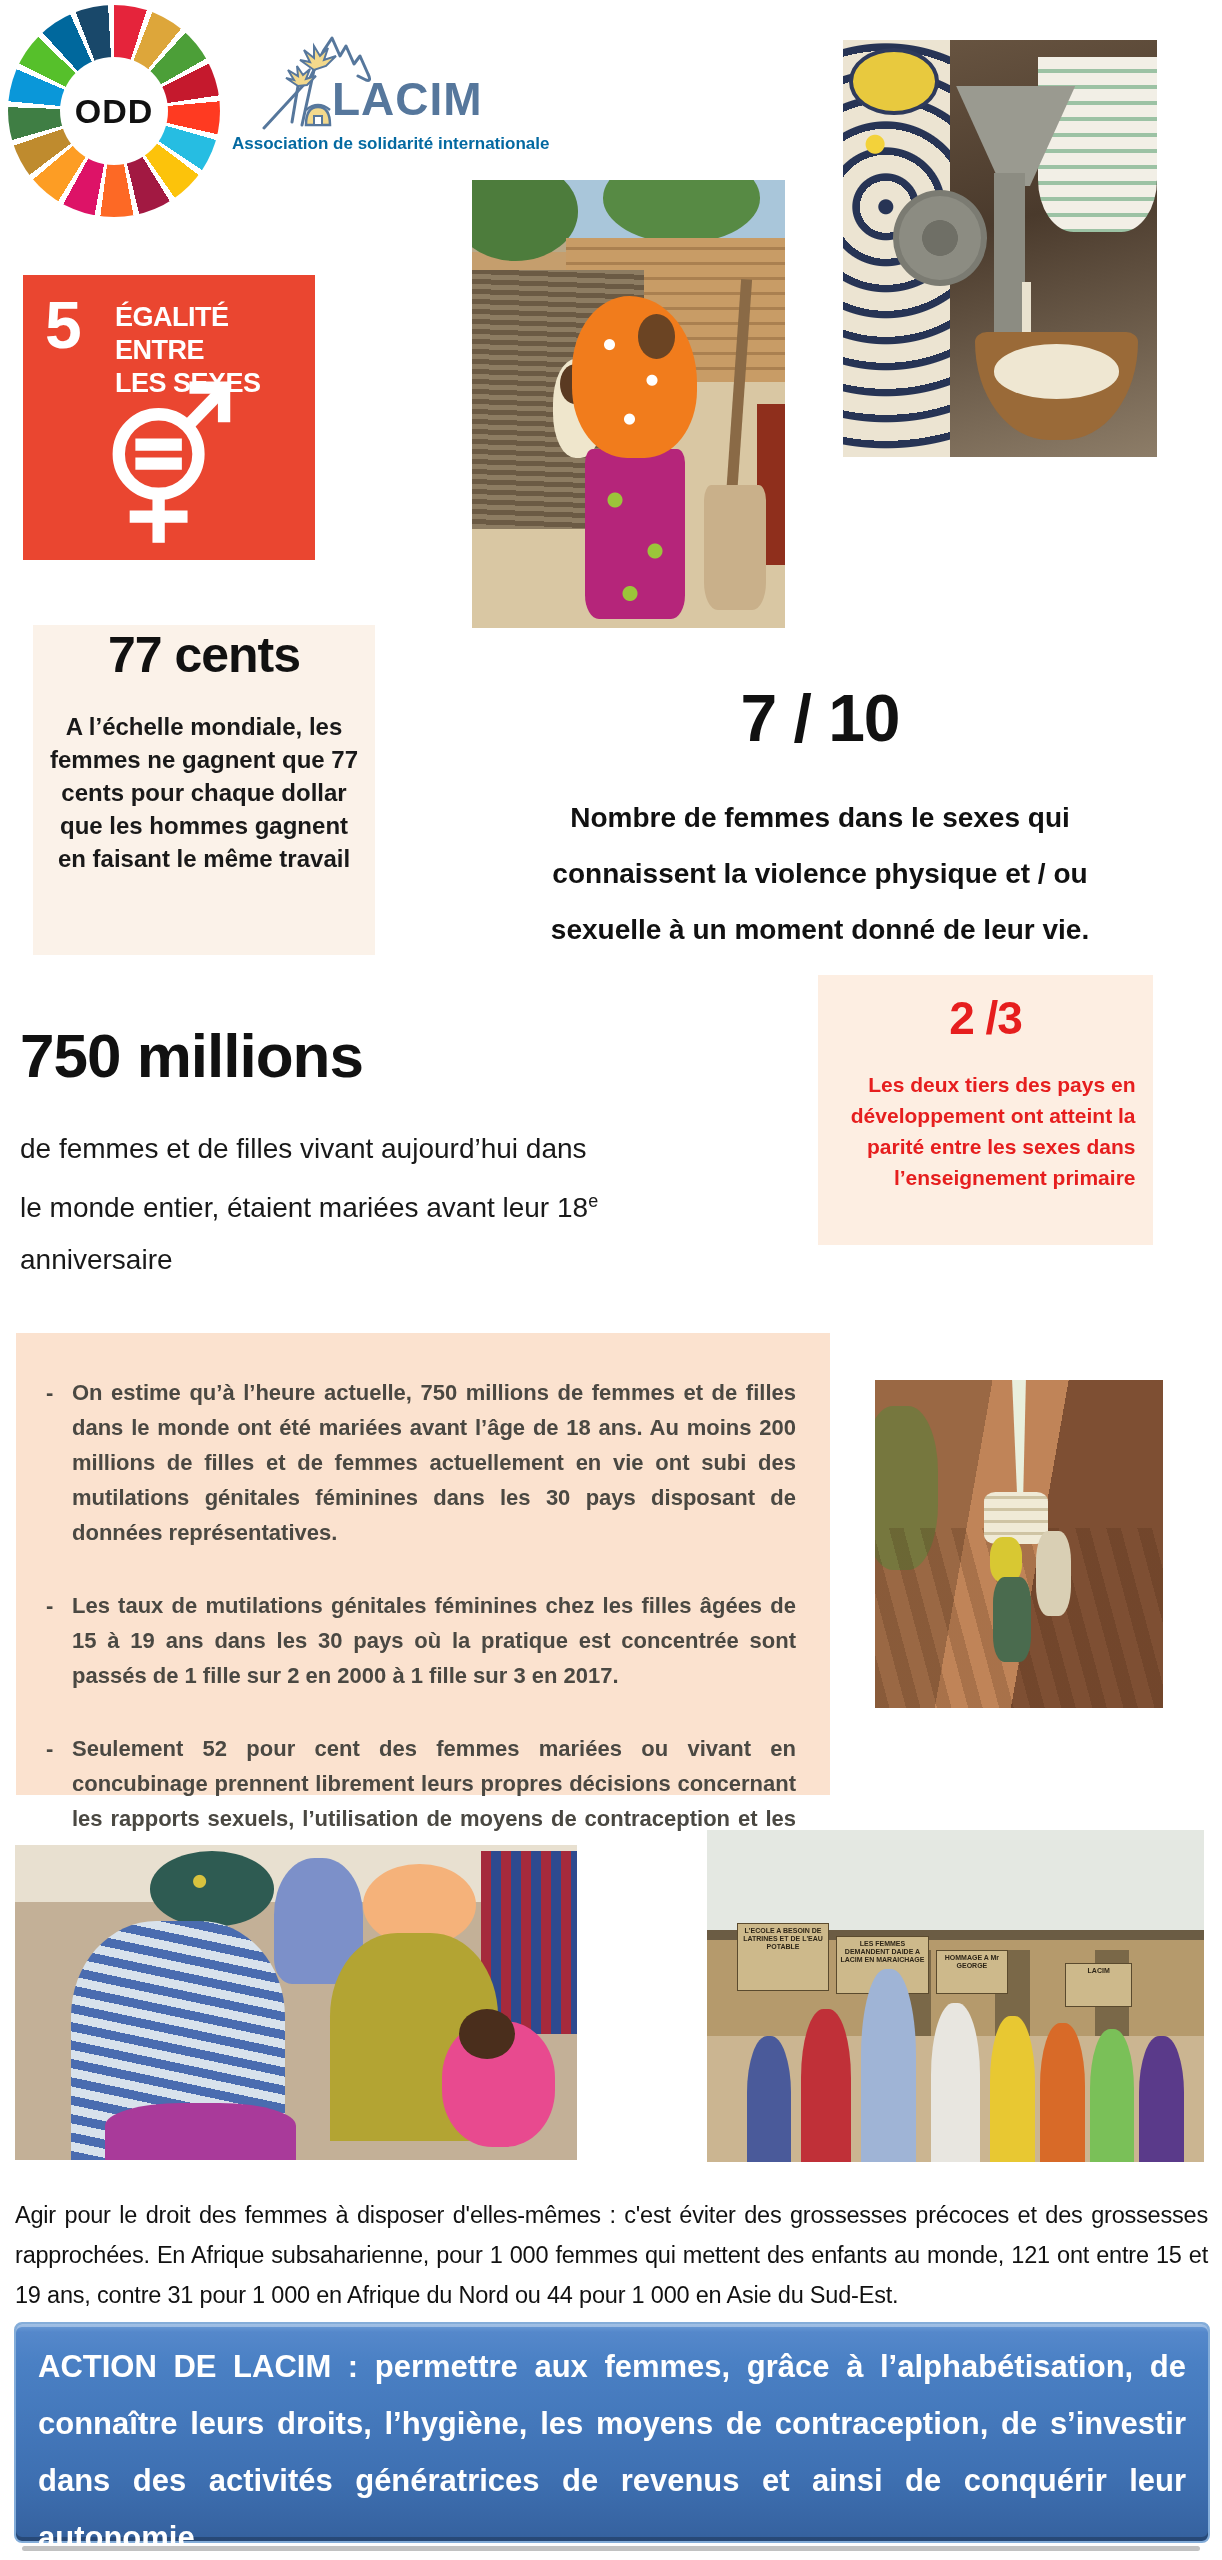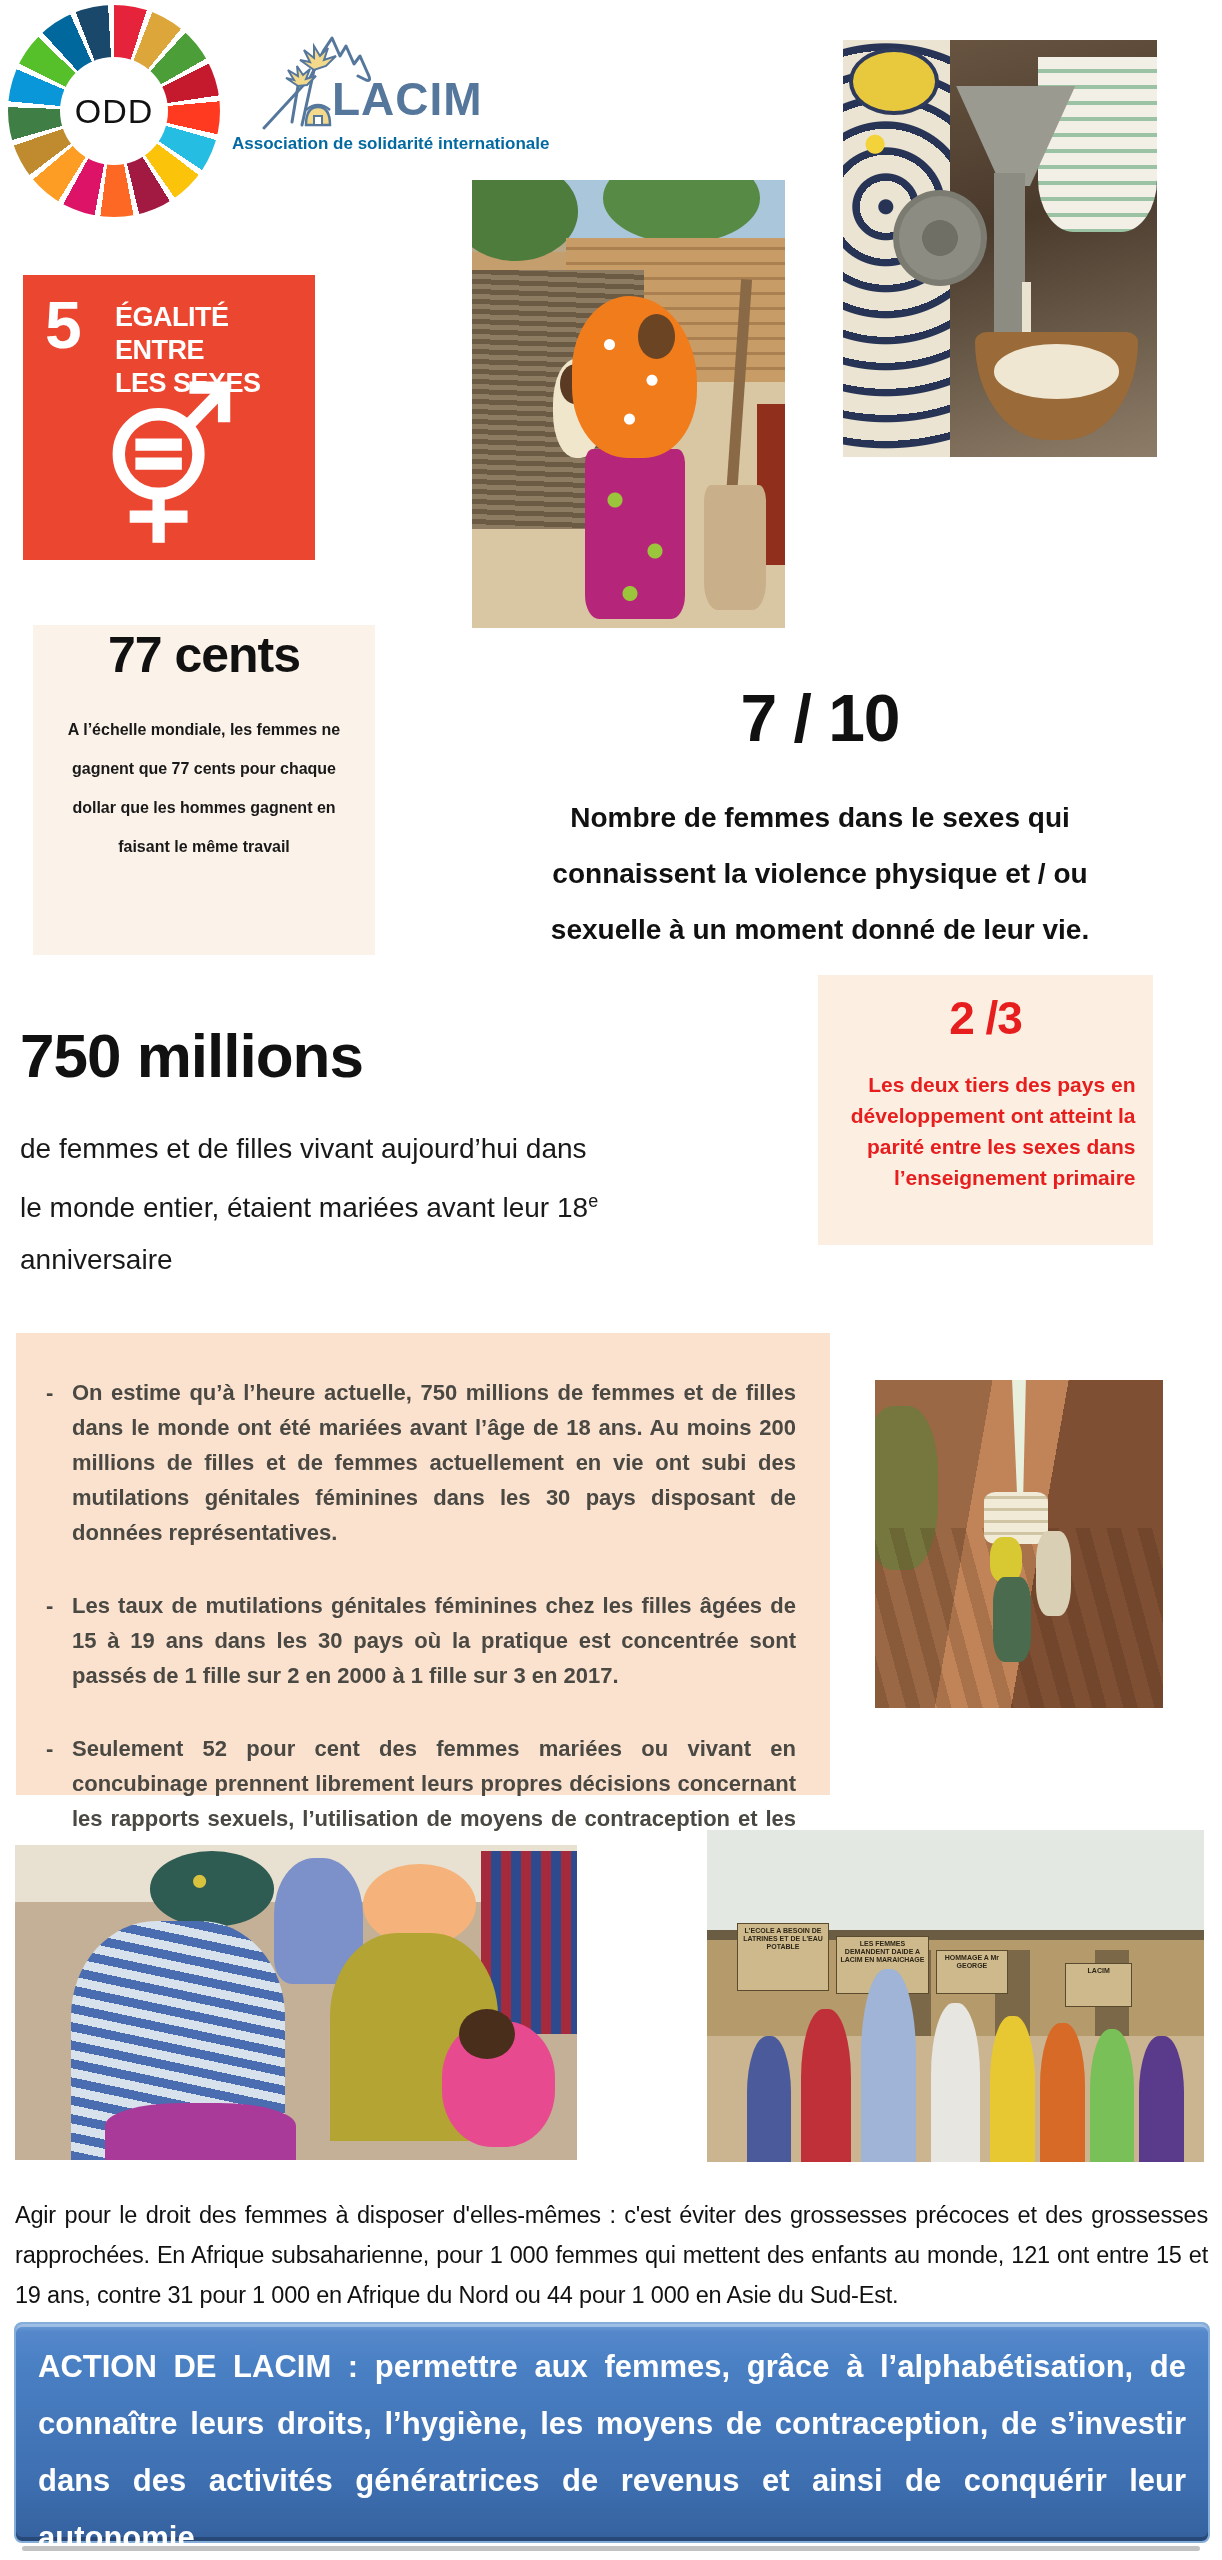--- a/index.html
+++ b/index.html
@@ -4,21 +4,21 @@
 <style>
   html,body{margin:0;padding:0;background:#fff;}
   #page{position:relative;width:1222px;height:2560px;background:#ffffff;overflow:hidden;
         font-family:"Liberation Sans","DejaVu Sans",sans-serif;}
   .abs{position:absolute;}
 
   
   #odd-wheel{left:8px;top:5px;width:212px;height:212px;border-radius:50%;}
   #odd-hole{left:60px;top:57px;width:108px;height:108px;border-radius:50%;background:#fff;
             display:flex;align-items:center;justify-content:center;}
-  #odd-label{font-size:34px;font-weight:normal;color:#111;letter-spacing:1px;}
+  #odd-label{font-size:34px;font-weight:bold;color:#111;letter-spacing:1px;}
 
   #lacim-logo{left:232px;top:20px;width:300px;height:140px;}
   #lacim-drawing{position:absolute;left:30px;top:10px;width:130px;height:105px;}
   #lacim-name{position:absolute;left:100px;top:52px;font-size:46px;font-weight:bold;
               color:#56779c;letter-spacing:1px;}
   #lacim-subtitle{position:absolute;left:0px;top:114px;width:300px;font-size:17px;font-weight:bold;
                   color:#0369a1;white-space:nowrap;}
 
   
   #sdg5{left:23px;top:275px;width:292px;height:285px;background:#ea4630;color:#fff;}
@@ -111,21 +111,21 @@
   #photo-signs{left:707px;top:1830px;width:497px;height:332px;
       background:linear-gradient(180deg,#e4e8e2 0 30%,#6b5c44 30% 33%,#b59a6c 33% 62%,#cbb591 62% 100%);}
   .sg-pillar{position:absolute;top:36%;width:7%;height:26%;background:#7a6848;}
   .sg-sign{position:absolute;background:#cdb98b;border:1px solid #5a4a2e;color:#2e2618;
       font-size:7px;font-weight:bold;line-height:8px;padding:3px;overflow:hidden;text-align:center;}
   .sg-person{position:absolute;bottom:0;border-radius:45% 45% 0 0;}
   
   .stat-title{font-weight:bold;color:#111;letter-spacing:-1px;}
   #block-cents{left:33px;top:625px;width:342px;height:330px;background:#fbf2e9;text-align:center;}
   #cents-title{margin-top:1px;font-size:50px;}
-  #cents-body{margin:26px auto 0;width:312px;font-size:16px;font-weight:bold;line-height:39px;color:#191919;}
+  #cents-body{margin:26px auto 0;width:312px;font-size:24px;font-weight:bold;line-height:33px;color:#191919;}
 
   #block-seven{left:505px;top:680px;width:630px;height:330px;text-align:center;}
   #seven-title{font-size:66px;}
   #seven-body{margin:34px auto 0;width:628px;font-size:28px;font-weight:bold;line-height:56px;color:#111;}
 
   #block-millions{left:20px;top:1020px;width:620px;height:310px;}
   #millions-title{font-size:62px;}
   #millions-body{margin-top:32px;width:588px;font-size:28px;line-height:52px;color:#191919;}
   #millions-body sup{font-size:18px;}
 

